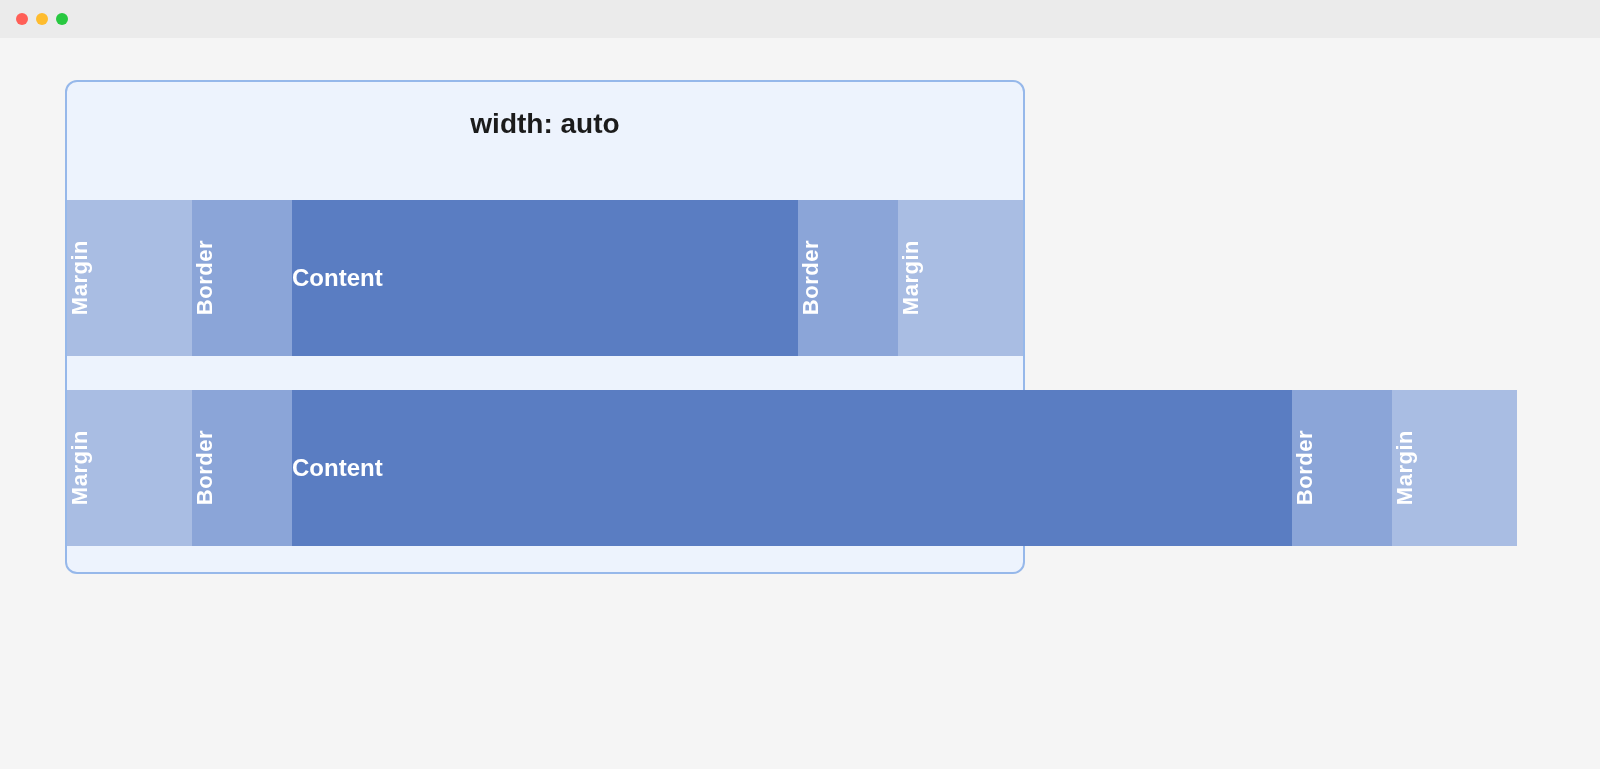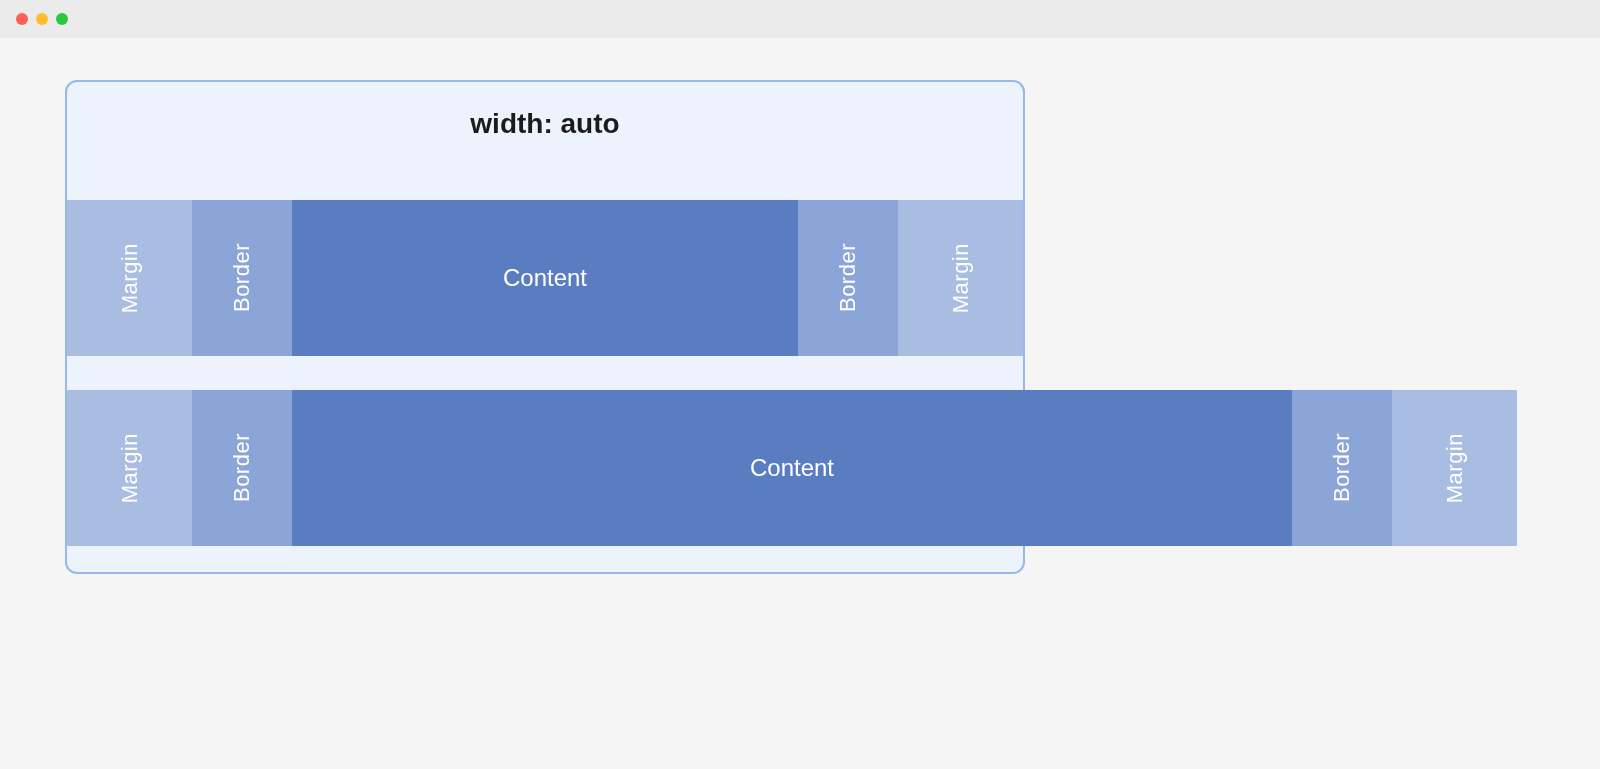--- a/index.html
+++ b/index.html
@@ -59,23 +59,23 @@
     .row-wide {
       width: 1450px;
       margin-left: 0;
       height: 190px;
       display: flex;
     }
 
     .cell {
       display: flex;
       align-items: center;
-      justify-content: center;
+      justify-content: flex-start;
       color: #fff;
-      font-weight: 400;
+      font-weight: 700;
       font-size: 24px;
       margin-top: 34px;
     }
 
     .margin-cell {
       background: #a9bde3;
       flex: 0 0 125px;
     }
     .border-cell {
       background: #8ba5d8;

